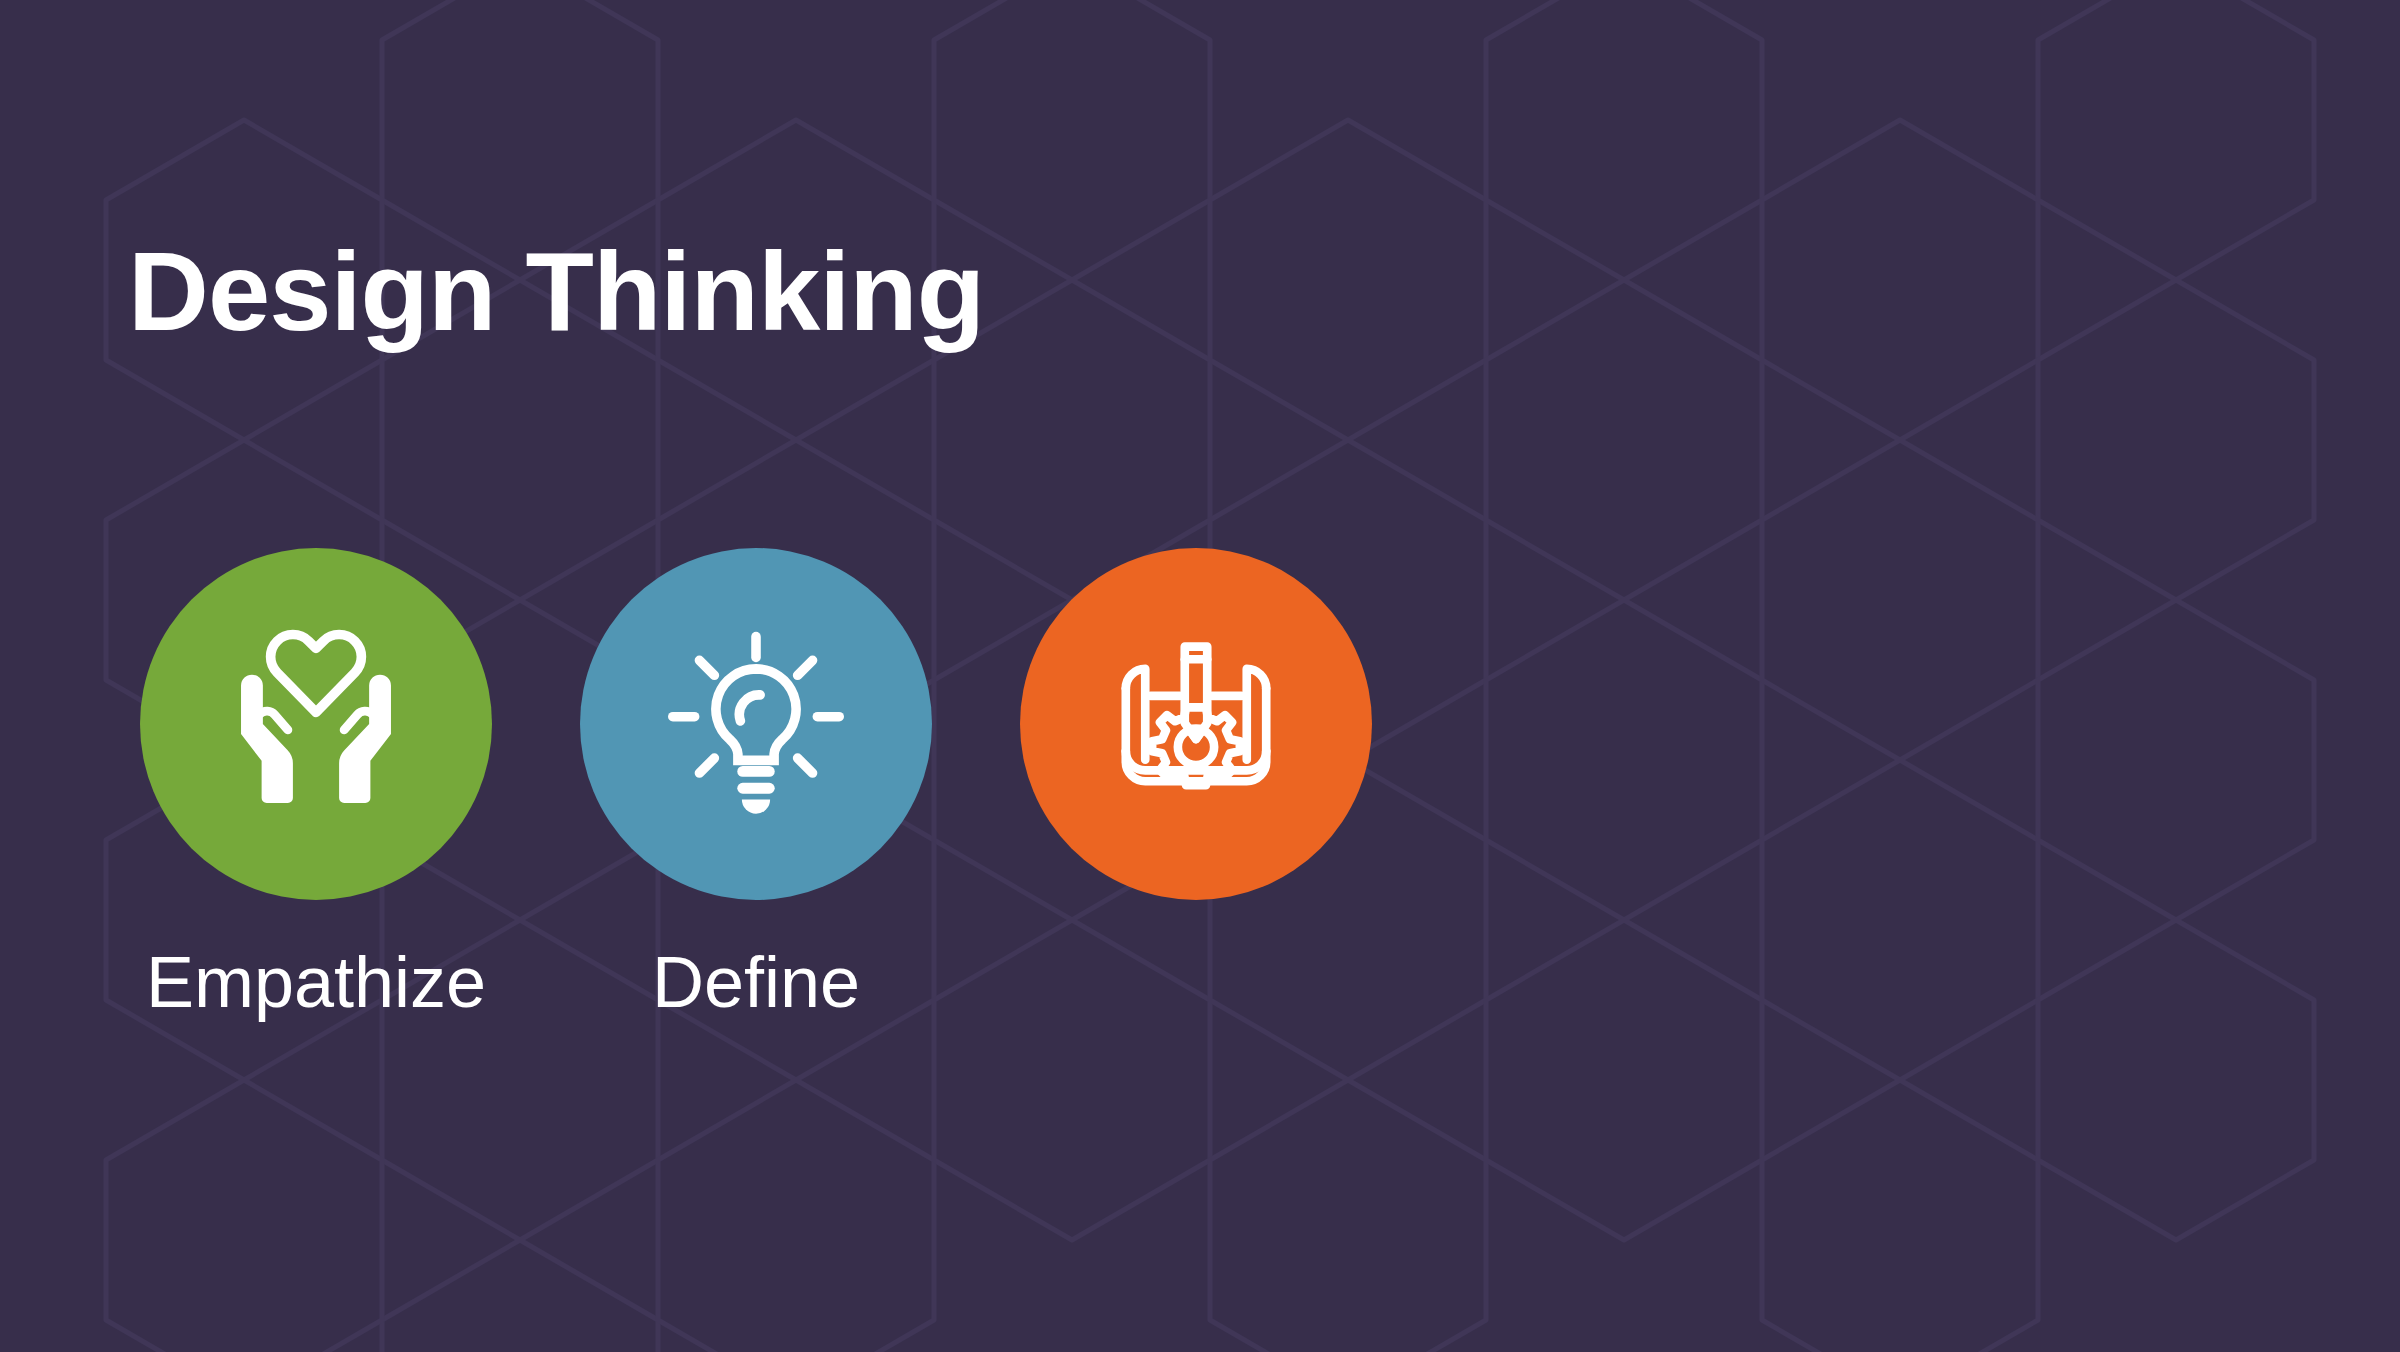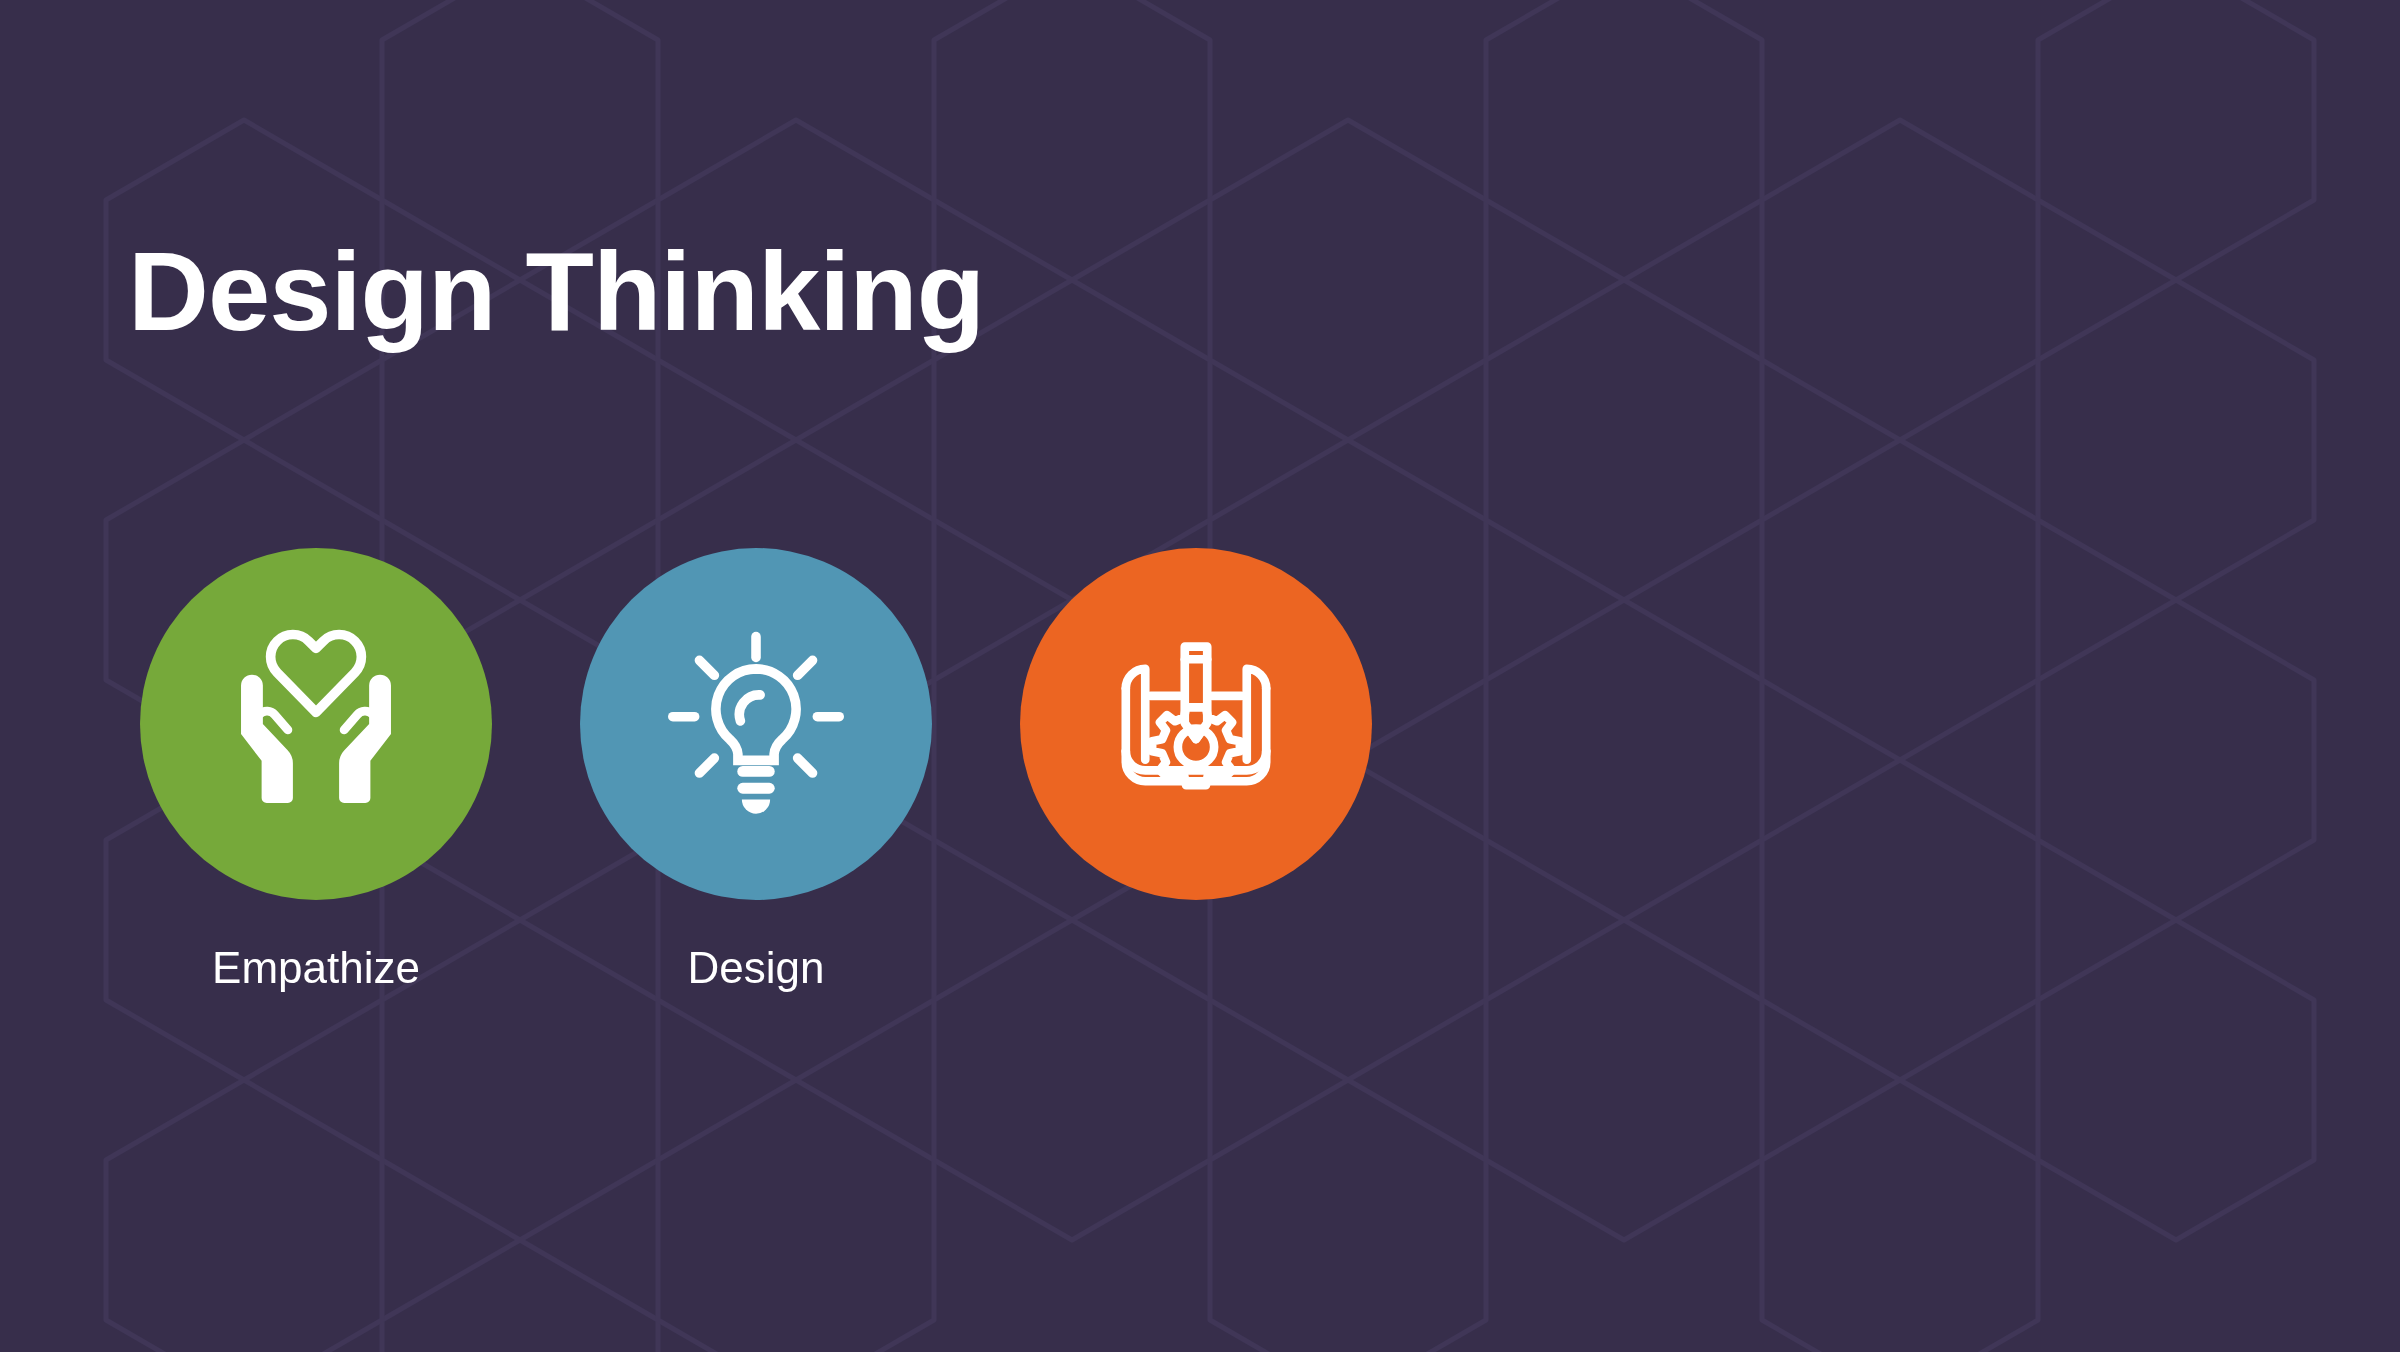--- a/index.html
+++ b/index.html
@@ -64,21 +64,21 @@
     height: 352px;
     border-radius: 50%;
     display: flex;
     align-items: center;
     justify-content: center;
   }
   .step-circle svg { display: block; }
   .step-label {
     margin-top: 46px;
     color: #ffffff;
-    font-size: 44px;
+    font-size: 72px;
     line-height: 1.0;
     font-weight: 400;
     white-space: nowrap;
     font-stretch: condensed;
   }
 </style>
 </head>
 <body>
 
 <div id="stage" style="background: #737373;">
@@ -169,21 +169,21 @@
             <path d="M50 23.5 a19.3 19.3 0 0 0 -12.6 33.9 c2.4 2.2 3.7 4.4 3.9 7.1 l0 3.0 l17.4 0 l0 -3.0 c0.2 -2.7 1.5 -4.9 3.9 -7.1 A19.3 19.3 0 0 0 50 23.5 Z"></path>
 
             <path d="M42.5 48.5 a9.5 9.5 0 0 1 9.5 -12.5"></path>
           </g>
 
           <rect x="41.0" y="70.2" width="18.0" height="5.2" rx="2.6" fill="#ffffff"></rect>
           <rect x="41.0" y="78.3" width="18.0" height="5.2" rx="2.6" fill="#ffffff"></rect>
           <path d="M43.2 86.3 L56.8 86.3 a6.8 6.8 0 0 1 -13.6 0 Z" fill="#ffffff"></path>
         </svg>
       </div>
-      <div class="step-label">Design</div>
+      <div class="step-label">Define</div>
     </div>
 
     <div class="step">
       <div class="step-circle" style="background:#EC6522;">
         <svg width="216" height="216" viewBox="0 0 100 100" xmlns="http://www.w3.org/2000/svg">
           <g fill="none" stroke="#ffffff" stroke-width="4.0" stroke-linecap="round" stroke-linejoin="round">
 
             <path d="M17.5 33.5 a9 9 0 0 1 9 -9 l0 42"></path>
             <path d="M17.5 33.5 L17.5 62.5"></path>
 

